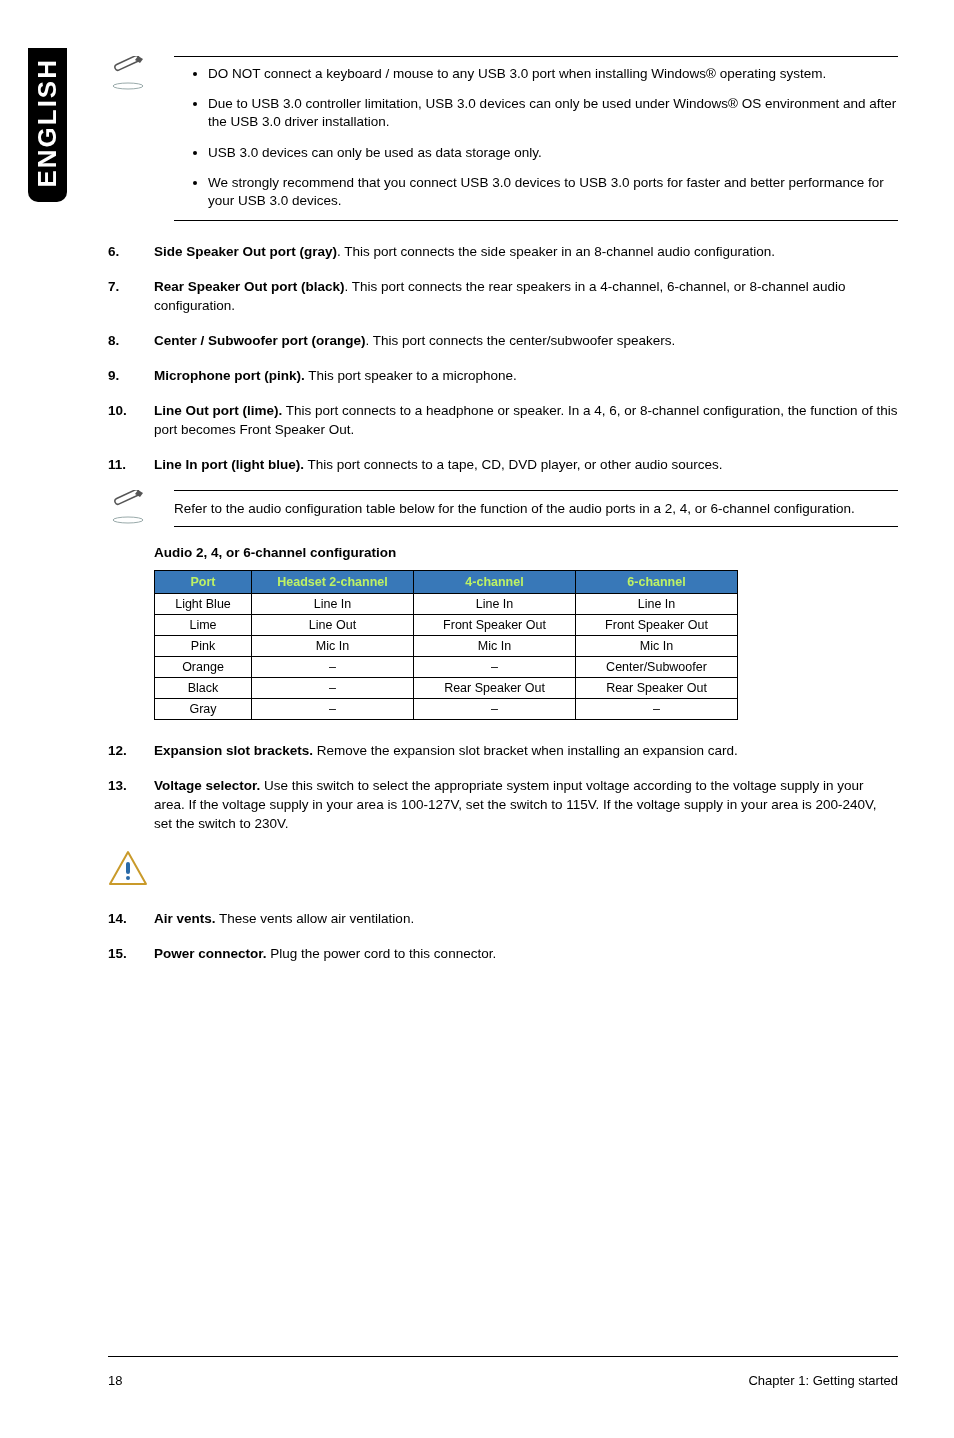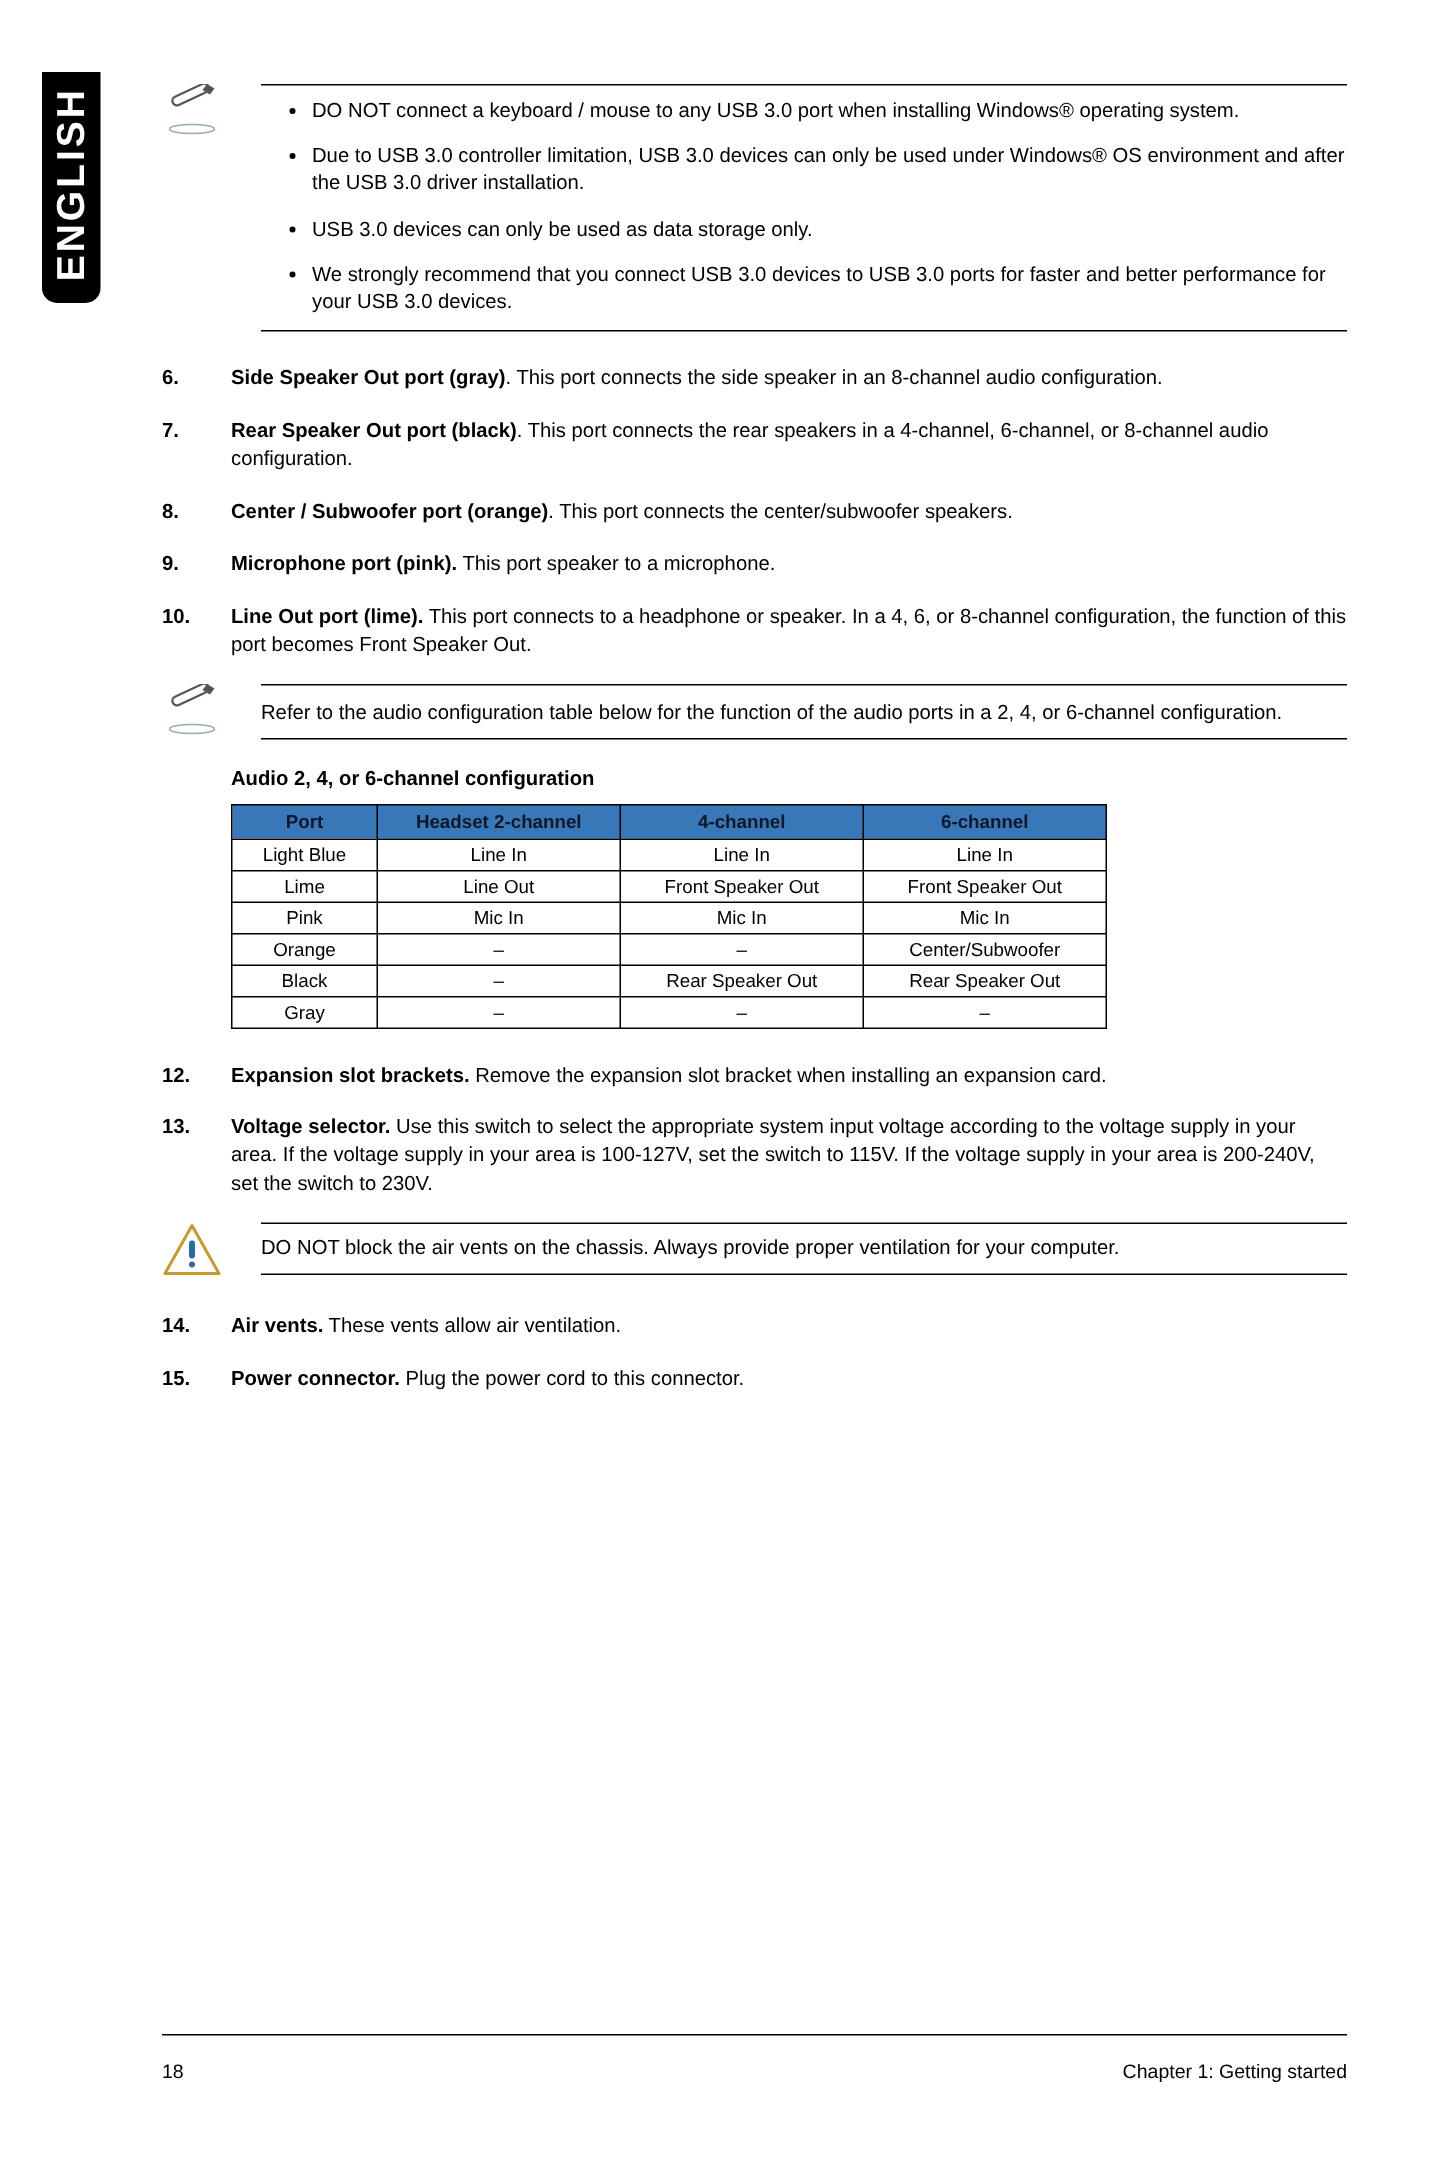--- a/index.html
+++ b/index.html
@@ -69,21 +69,21 @@
 
   .subhead { font-weight: bold; margin: 18px 0 10px 46px; }
 
   .table-wrap { margin-left: 46px; }
   table.audio {
     border-collapse: collapse;
     font-size: 12.5px;
   }
   table.audio th {
     background: #3878b8;
-    color: #0f172a;
+    color: #bef264;
     font-weight: bold;
     text-align: center;
     padding: 4px 8px;
     border: 1px solid #000;
   }
   table.audio td {
     border: 1px solid #000;
     padding: 3px 8px;
     text-align: center;
     white-space: nowrap;
@@ -153,20 +153,24 @@
         <div class="item-body"><b>Center / Subwoofer port (orange)</b><span>. This port connects the center/subwoofer speakers.</span></div>
       </div>
     <div class="item-row">
         <div class="item-num">9.</div>
         <div class="item-body"><b>Microphone port (pink).</b><span> This port speaker to a microphone.</span></div>
       </div>
     <div class="item-row">
         <div class="item-num">10.</div>
         <div class="item-body"><b>Line Out port (lime).</b><span> This port connects to a headphone or speaker. In a 4, 6, or 8-channel configuration, the function of this port becomes Front Speaker Out.</span></div>
       </div>
+    <div class="item-row">
+        <div class="item-num">11.</div>
+        <div class="item-body"><b>Line In port (light blue).</b><span> This port connects to a tape, CD, DVD player, or other audio sources.</span></div>
+      </div>
   </div>
 
   <div class="single-note">
     <div class="icon-pencil">
       <svg viewBox="0 0 40 34" width="40" height="34">
         <ellipse cx="20" cy="30" rx="15" ry="3" fill="none" stroke="#9aa" stroke-width="1"></ellipse>
         <rect x="6" y="4" width="26" height="6" rx="3" fill="none" stroke="#555" stroke-width="1.5" transform="rotate(-25 19 7)"></rect>
         <path d="M30 0 l5 3 -3 4 -5 -3 z" fill="#555"></path>
       </svg>
     </div>
@@ -240,23 +244,20 @@
   </div>
 
   <div class="warn-block">
     <div class="icon-warn">
       <svg viewBox="0 0 40 38" width="40" height="38">
         <path d="M20 2 L38 34 L2 34 Z" fill="none" stroke="#c99a2a" stroke-width="2" stroke-linejoin="round"></path>
         <rect x="18" y="12" width="4" height="12" rx="2" fill="#2a6aa8"></rect>
         <circle cx="20" cy="28" r="2" fill="#2a6aa8"></circle>
       </svg>
     </div>
-    <div class="ruled">
-      <div>DO NOT block the air vents on the chassis. Always provide proper ventilation for your computer.</div>
-    </div>
   </div>
 
   <div class="num-list">
     <div class="item-row">
         <div class="item-num">14.</div>
         <div class="item-body"><b>Air vents.</b><span> These vents allow air ventilation.</span></div>
       </div>
     <div class="item-row">
         <div class="item-num">15.</div>
         <div class="item-body"><b>Power connector.</b><span> Plug the power cord to this connector.</span></div>

